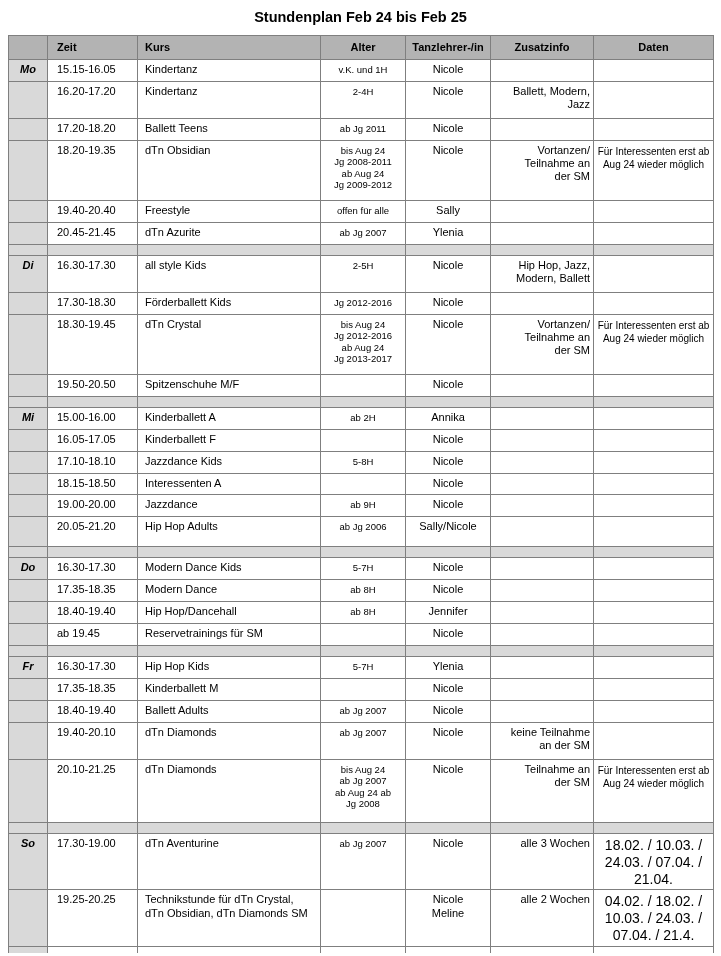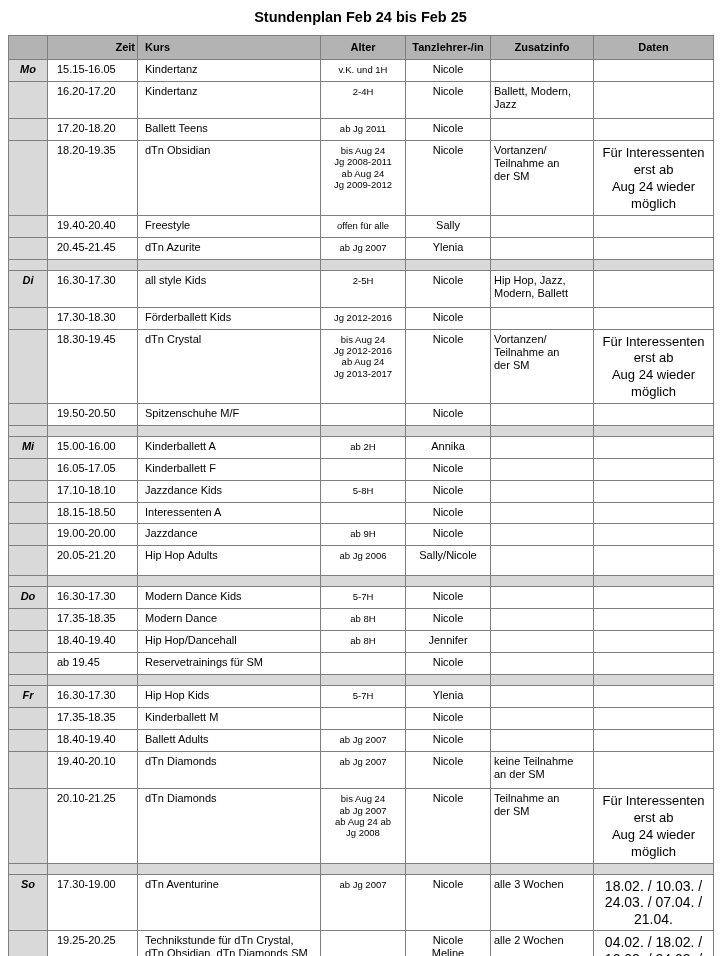--- a/index.html
+++ b/index.html
@@ -29,30 +29,30 @@
     padding: 3px 3px 2px 3px;
     font-size: 11px; line-height: 1.2;
     overflow: hidden;
     word-wrap: break-word;
   }
   .schedule th {
     background: var(--header-bg);
     font-weight: bold; text-align: center; vertical-align: middle;
     height: 19px; padding: 2px 2px; white-space: nowrap;
   }
-  .schedule th.left-zeit { text-align: right; padding-left: 9px; }
+  .schedule th.left-zeit { text-align: left; padding-left: 9px; }
   .schedule th.left-kurs { text-align: left; padding-left: 7px; }
   td.day   { background: var(--day-bg); font-weight: bold; text-align: center; font-style: italic; }
   td.zeit  { padding-left: 9px; }
   td.kurs  { padding-left: 7px; white-space: pre-line; }
   td.alter { text-align: center; font-size: 9.5px; white-space: pre-line; padding-top: 4px; }
   td.lehrer{ text-align: center; white-space: pre-line; }
-  td.zusatz{ text-align: left; white-space: pre-line; }
+  td.zusatz{ text-align: right; white-space: pre-line; }
   td.daten { text-align: center; white-space: pre-line; font-size: 14px; }
-  td.daten.small-note { font-size: 13px; line-height: 1.3; padding-top: 4px; }
+  td.daten.small-note { font-size: 10px; line-height: 1.3; padding-top: 4px; }
   tr.spacer td  { background: var(--day-bg); padding: 0; height: 10px; }
   tr.partial td { padding: 0; height: 6px; border-bottom: none; }
 </style>
 </head>
 <body>
 
 <h1 class="title">Stundenplan Feb 24 bis Feb 25</h1>
 
 <table class="schedule">
   <colgroup>

